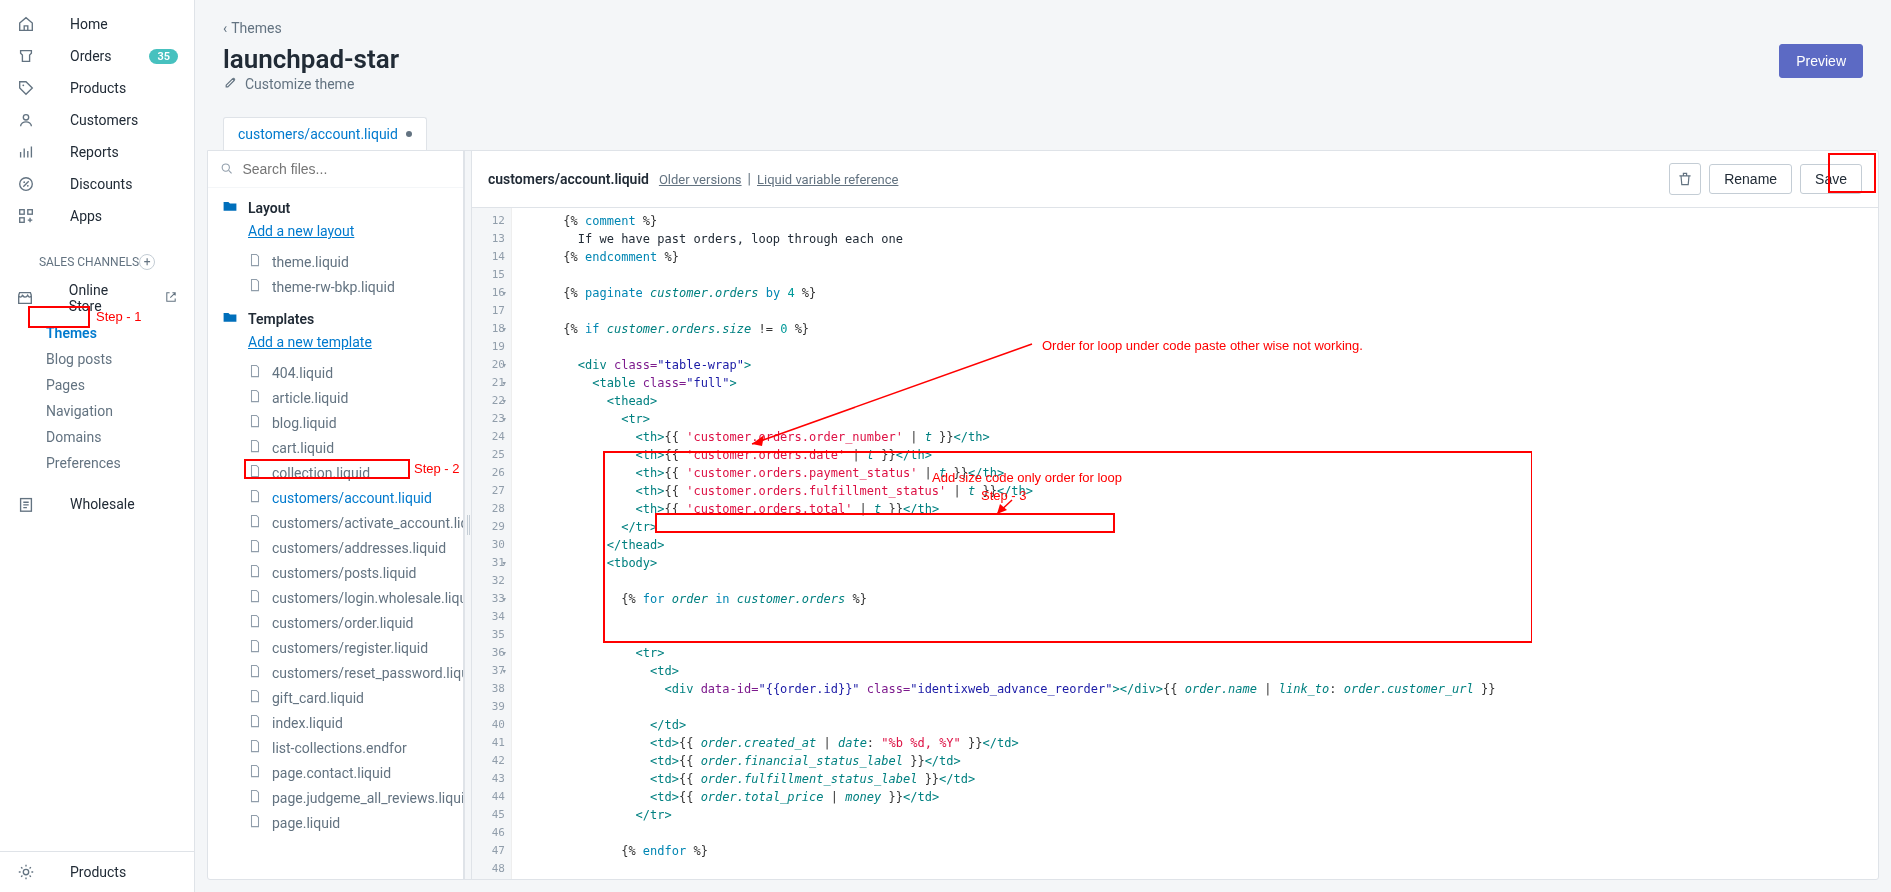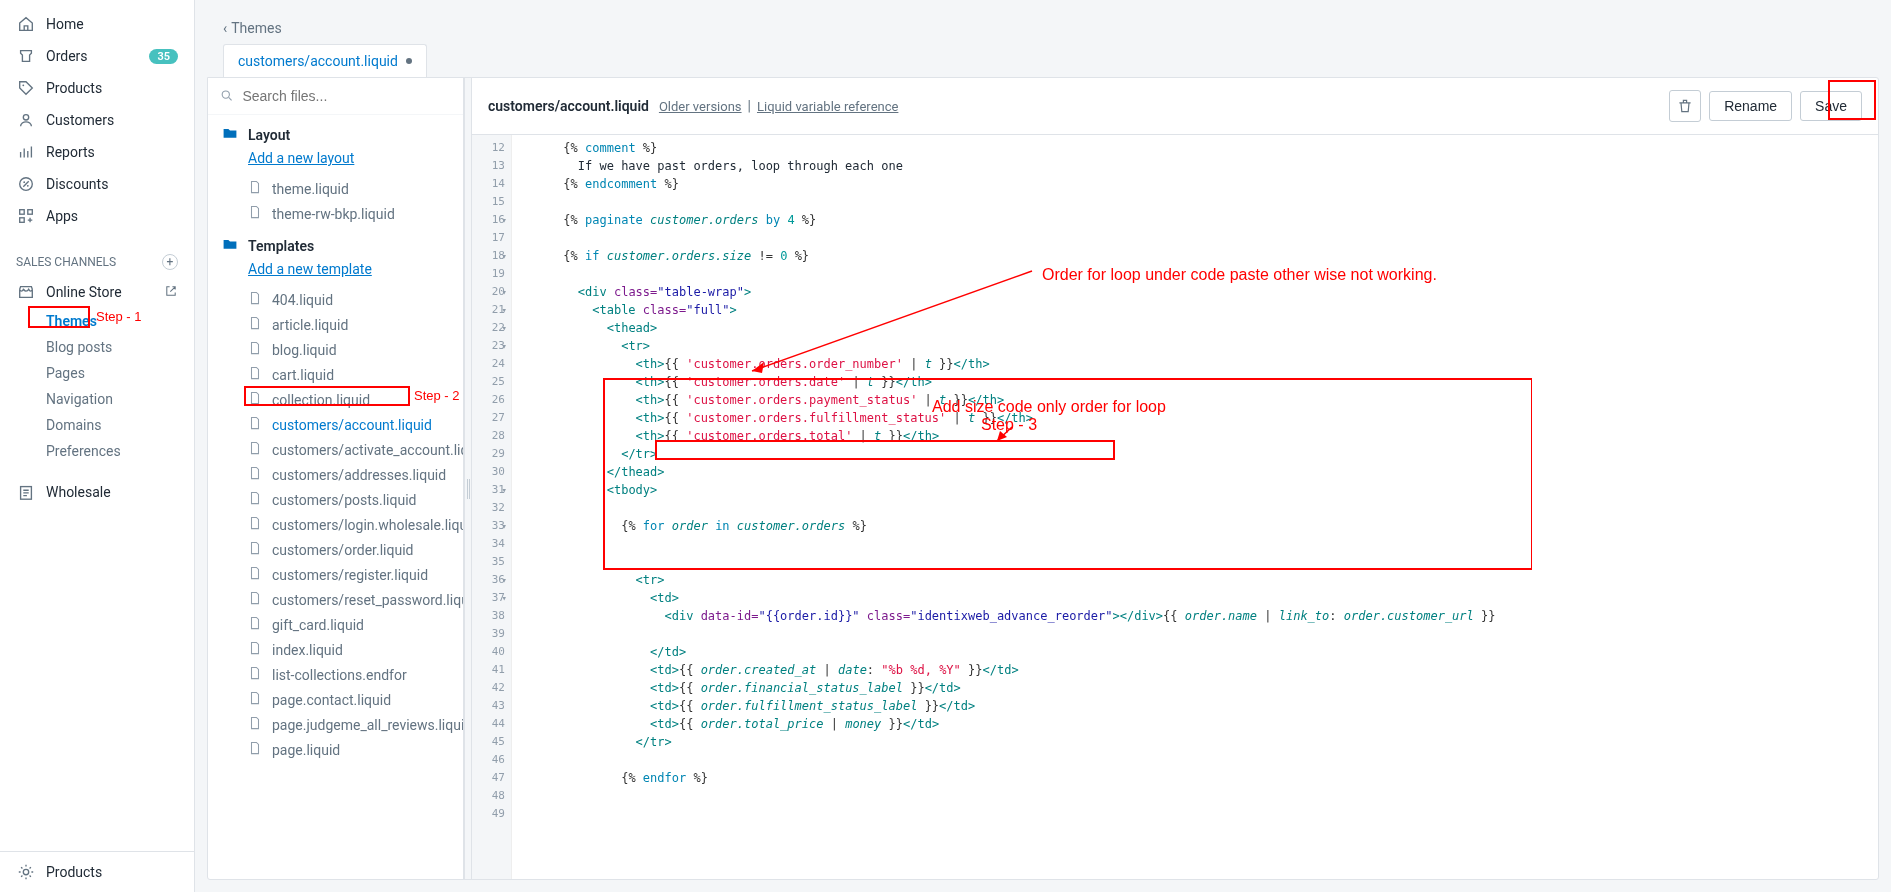--- a/index.html
+++ b/index.html
@@ -1,23 +1,23 @@
 <!DOCTYPE html>
 <html><head>
 <meta charset="utf-8">
 <style>
 * { margin: 0; padding: 0; box-sizing: border-box; }
 body { font-family: -apple-system, BlinkMacSystemFont, "Segoe UI", Roboto, sans-serif; font-size: 14px; color: #212b36; background: #f4f6f8; overflow: hidden; }
 .app { display: flex; height: 892px; width: 1891px; }
 .sidebar { width: 195px; background: #fff; border-right: 1px solid #dfe3e8; display: flex; flex-direction: column; }
 .nav-main { padding: 8px 0; }
-.nav-item { display: flex; align-items: center; padding: 6px 16px; cursor: pointer; color: #212b36; font-size: 14px; }
+.nav-item { display: flex; align-items: center; padding: 6px 16px; cursor: pointer; color: #212b36; font-size: 14px; gap: 24px; }
 .nav-item .icon { width: 20px; height: 20px; margin-right: 10px; display: flex; align-items: center; justify-content: center; color: #637381; }
 .nav-item.has-badge .badge { margin-left: auto; background: #47c1bf; color: #fff; font-size: 11px; padding: 1px 8px; border-radius: 10px; font-weight: 600; }
-.nav-section-title { padding: 14px 16px 6px; font-size: 12px; text-transform: uppercase; color: #637381; font-weight: 400; display: flex; align-items: center; justify-content: space-between; }
+.nav-section-title { padding: 14px 16px 6px; font-size: 12px; text-transform: uppercase; color: #637381; font-weight: 400; display: flex; align-items: center; justify-content: center; }
 .nav-section-title .plus-icon { width: 16px; height: 16px; border: 1px solid #c4cdd5; border-radius: 50%; display: flex; align-items: center; justify-content: center; font-size: 12px; color: #637381; }
 .nav-sub { padding-left: 46px; }
 .nav-sub .nav-item { padding: 5px 16px 5px 0; font-size: 14px; color: #637381; }
 .nav-sub .nav-item.active-link { color: #007ace; font-weight: 600; }
 .nav-item.channel-item { padding: 6px 16px; color: #212b36; }
 .nav-item.channel-item .ext-icon { margin-left: auto; color: #637381; }
 .sidebar-footer { margin-top: auto; border-top: 1px solid #dfe3e8; }
 .sidebar-footer .nav-item { padding: 10px 16px; }
 .main { flex: 1; display: flex; flex-direction: column; overflow: hidden; }
 .header-area { padding: 20px 28px 0; }
@@ -62,21 +62,21 @@
 .c-tag { color: #008080; }
 .c-attr { color: #7d1a8d; }
 .c-str { color: #1a1aa6; }
 .c-liq { color: #333; }
 .c-liqkw { color: #0086b3; }
 .c-liqvar { color: #008080; font-style: italic; }
 .c-liqprop { color: #008080; font-style: italic; }
 .c-num { color: #009999; }
 .c-liqstr { color: #dd1144; }
 .c-op { color: #333; }
-.annotation { color: #ff0000; font-family: -apple-system, sans-serif; font-size: 16px; }
+.annotation { color: #ff0000; font-family: -apple-system, sans-serif; font-size: 13px; }
 .red-box-themes { position: absolute; border: 2px solid #ff0000; }
 .step-label { position: absolute; color: #ff0000; font-size: 13px; font-family: -apple-system, sans-serif; }
 .red-box { position: absolute; border: 2px solid #ff0000; pointer-events: none; }
 .arrow-line { stroke: #ff0000; stroke-width: 1.5; fill: none; }
 .arrow-head { fill: #ff0000; }
 svg.icon-svg { width: 18px; height: 18px; }
 .overlay-svg { position: absolute; top: 0; left: 0; pointer-events: none; }
 </style>
 </head>
 <body>
@@ -214,20 +214,32 @@
         <span>Products</span>
       </div>
     </div>
   </div>
 
   <div class="main">
     <div class="header-area">
       <div class="breadcrumb">
         <span class="chev">‹</span>
         <span>Themes</span>
+      </div>
+      <div class="title-row">
+        <div>
+          <h1 class="page-title">launchpad-star</h1>
+          <div class="customize-row">
+            <span class="cust-icon"><svg width="16" height="16" viewBox="0 0 20 20">
+                  <path fill="none" stroke="#637381" stroke-width="1.5" d="M4 14l8-8 2 2-8 8H4v-2zm9-9 2 2"></path>
+                </svg></span>
+            <span>Customize theme</span>
+          </div>
+        </div>
+        <button class="preview-btn">Preview</button>
       </div>
       <div class="tabs-row">
         <div class="tab">
           <span>customers/account.liquid</span>
           <span class="dirty-dot"></span>
         </div>
       </div>
     </div>
 
     <div class="editor-area" style="position:relative">

